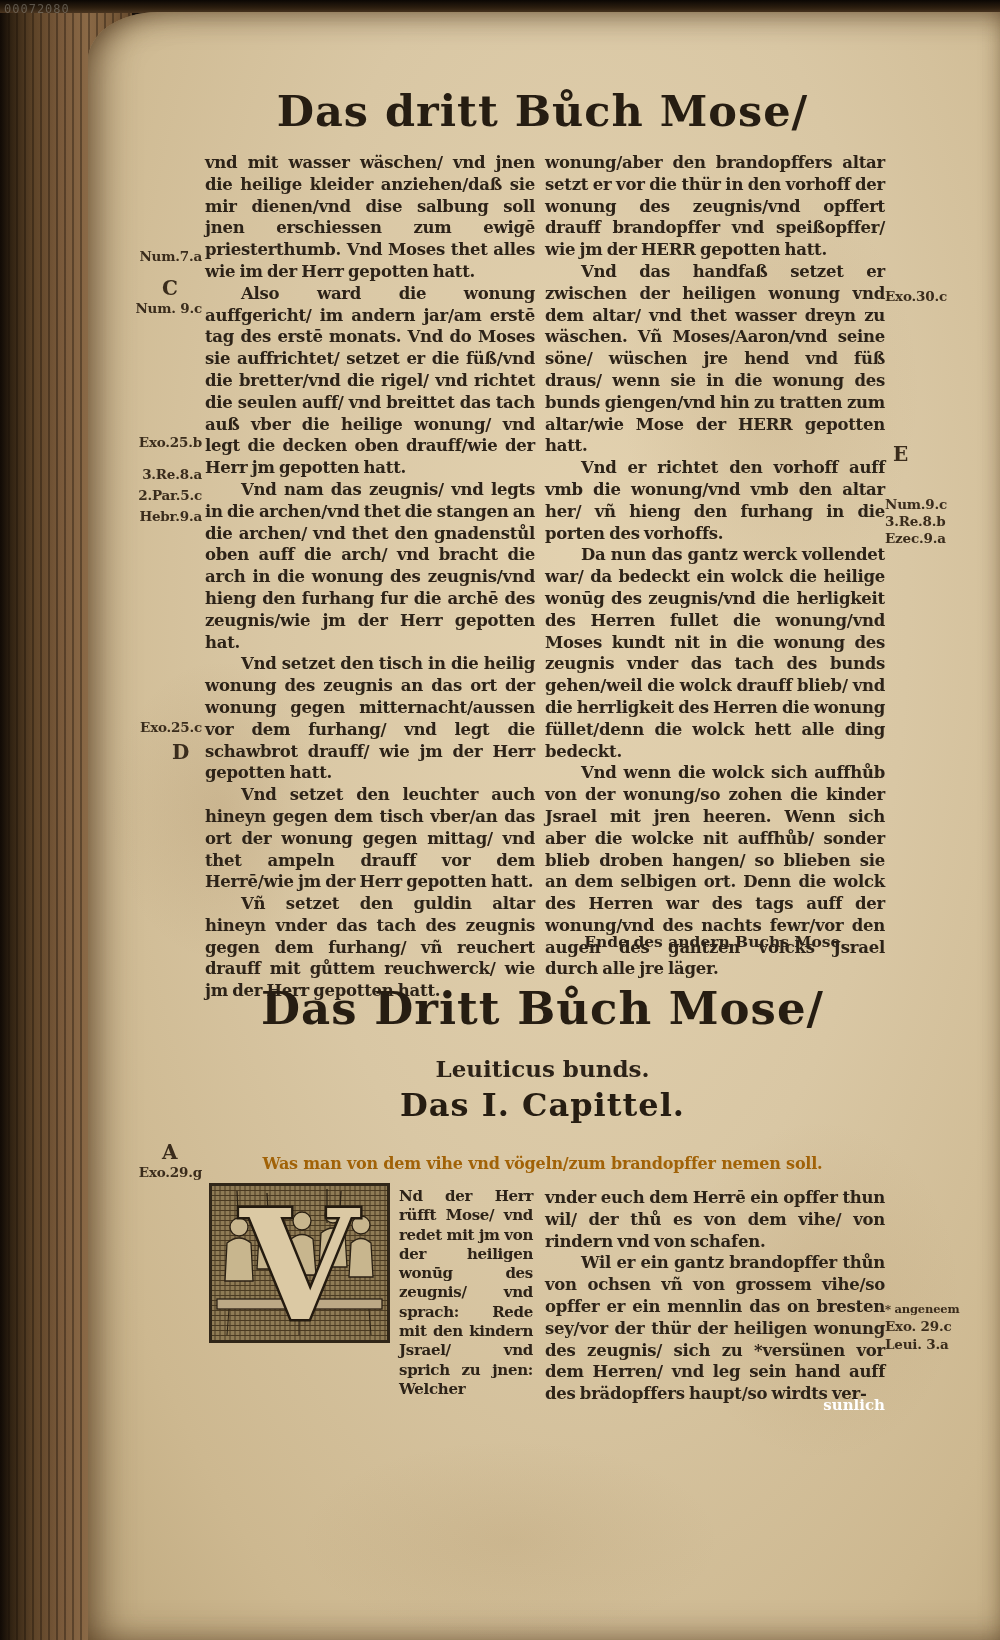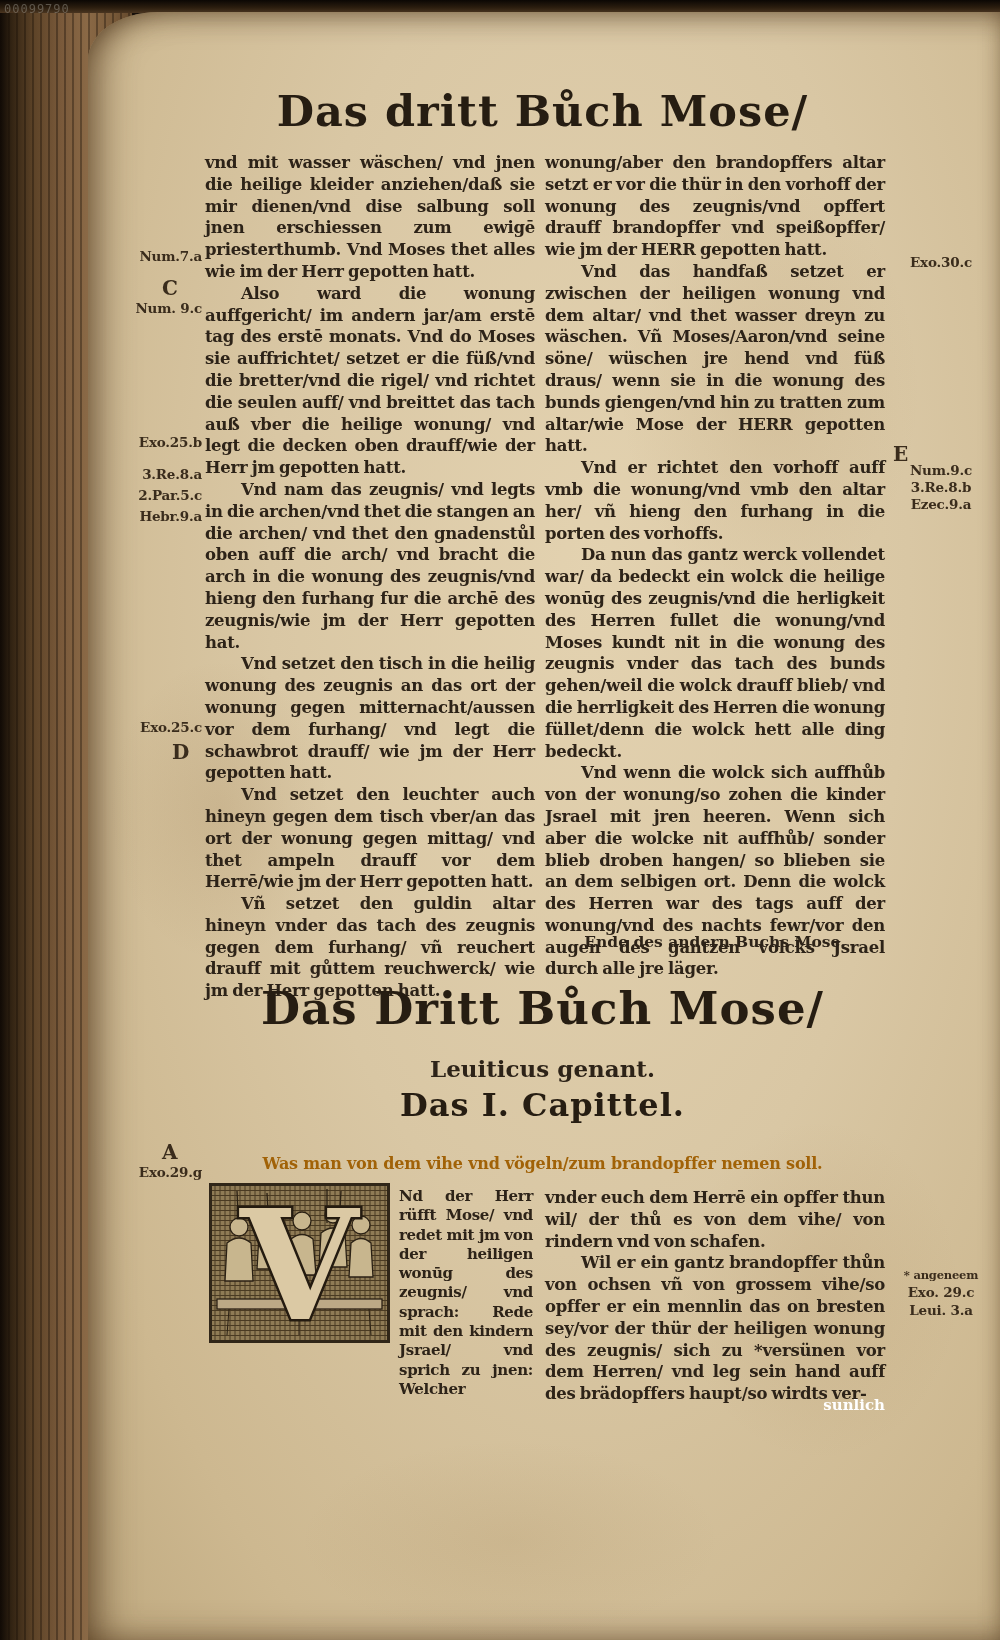--- a/index.html
+++ b/index.html
@@ -70,21 +70,21 @@
   .end-line {
     position:absolute; left:545px; top:932px; width:340px;
     text-align:center; font-size:15.5px; font-weight:bold; color:#2d2318;
   }
 
   .mn {
     position:absolute; font-size:13.5px; font-weight:bold; color:#3a2c1c;
     letter-spacing:-0.2px; white-space:nowrap;
   }
   .mn-l { left:112px; width:90px; text-align:right; }
-  .mn-r { left:885px; width:112px; text-align:center; }
+  .mn-r { left:885px; width:112px; text-align:left;margin-top:34px; }
   .mn-letter { font-size:20px; }
 
   .lev-title {
     position:absolute; left:90px; top:982px; width:905px;
     text-align:center; font-size:45px; font-weight:bold; letter-spacing:1px;
     color:#261d12;
   }
   .lev-sub {
     position:absolute; left:90px; top:1055px; width:905px;
     text-align:center; font-size:23px; font-weight:bold; color:#2d2318;
@@ -112,21 +112,21 @@
     text-align:right; font-size:15px; font-weight:bold; color:#ffffff;
   }
 </style>
 </head>
 <body>
 
 <div class="scan">
 
   <div class="edge-left"></div>
   <div class="edge-top"></div>
-  <div class="stamp">00099790</div>
+  <div class="stamp">00072080</div>
 
   <div class="page-surface"></div>
   <div class="stain s1"></div>
   <div class="stain s2"></div>
   <div class="stain s3"></div>
   <div class="stain s4"></div>
 
   <div class="running-title">Das dritt Bůch Mose/</div>
 
   <div class="col col-left">
@@ -158,21 +158,21 @@
   <div class="mn mn-l" style="top:719px">Exo.25.c</div>
   <div class="mn mn-letter" style="left:172px;top:740px">D</div>
 
   <div class="mn mn-r" style="top:254px">Exo.30.c</div>
   <div class="mn mn-letter" style="left:893px;top:442px">E</div>
   <div class="mn mn-r" style="top:462px">Num.9.c</div>
   <div class="mn mn-r" style="top:479px">3.Re.8.b</div>
   <div class="mn mn-r" style="top:496px">Ezec.9.a</div>
 
   <div class="lev-title">Das Dritt Bůch Mose/</div>
-  <div class="lev-sub">Leuiticus genant.</div>
+  <div class="lev-sub">Leuiticus bunds.</div>
   <div class="chap-title">Das I. Capittel.</div>
   <div class="chap-summary">Was man von dem vihe vnd vögeln/zum brandopffer nemen soll.</div>
 
   <div class="mn mn-letter" style="left:162px;top:1140px">A</div>
   <div class="mn mn-l" style="top:1164px">Exo.29.g</div>
   <div class="mn mn-r" style="top:1268px;font-size:11.5px">* angeneem</div>
   <div class="mn mn-r" style="top:1284px">Exo. 29.c</div>
   <div class="mn mn-r" style="top:1302px">Leui. 3.a</div>
 
   <div class="woodcut">

